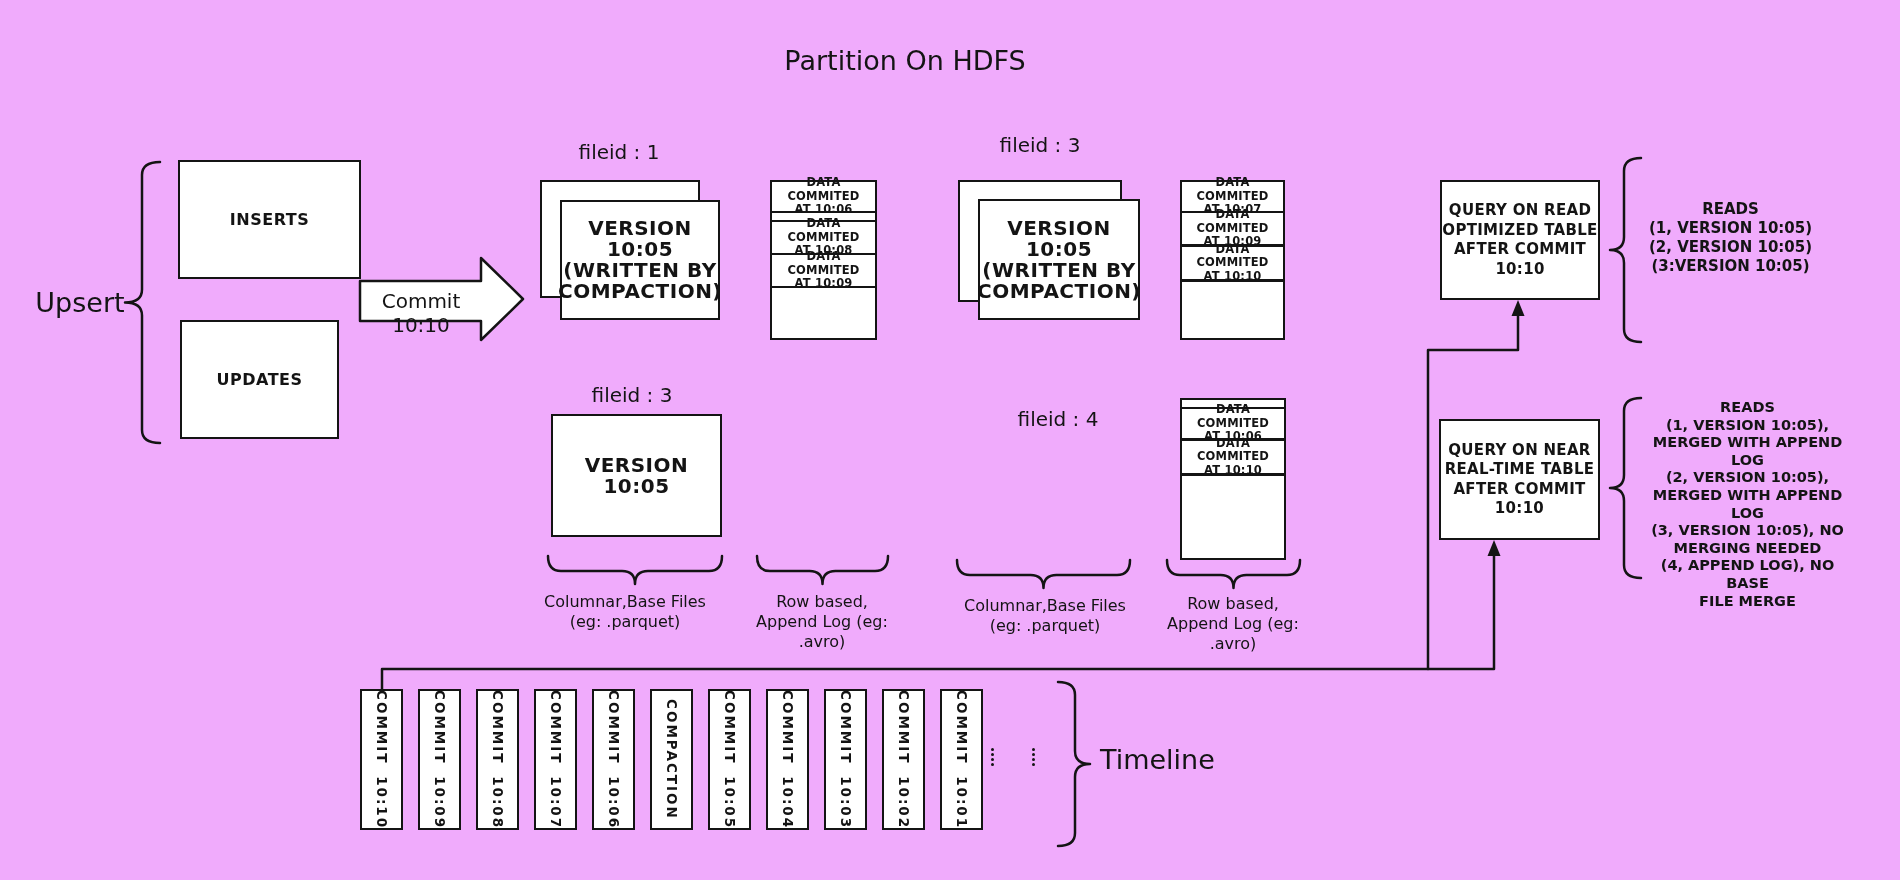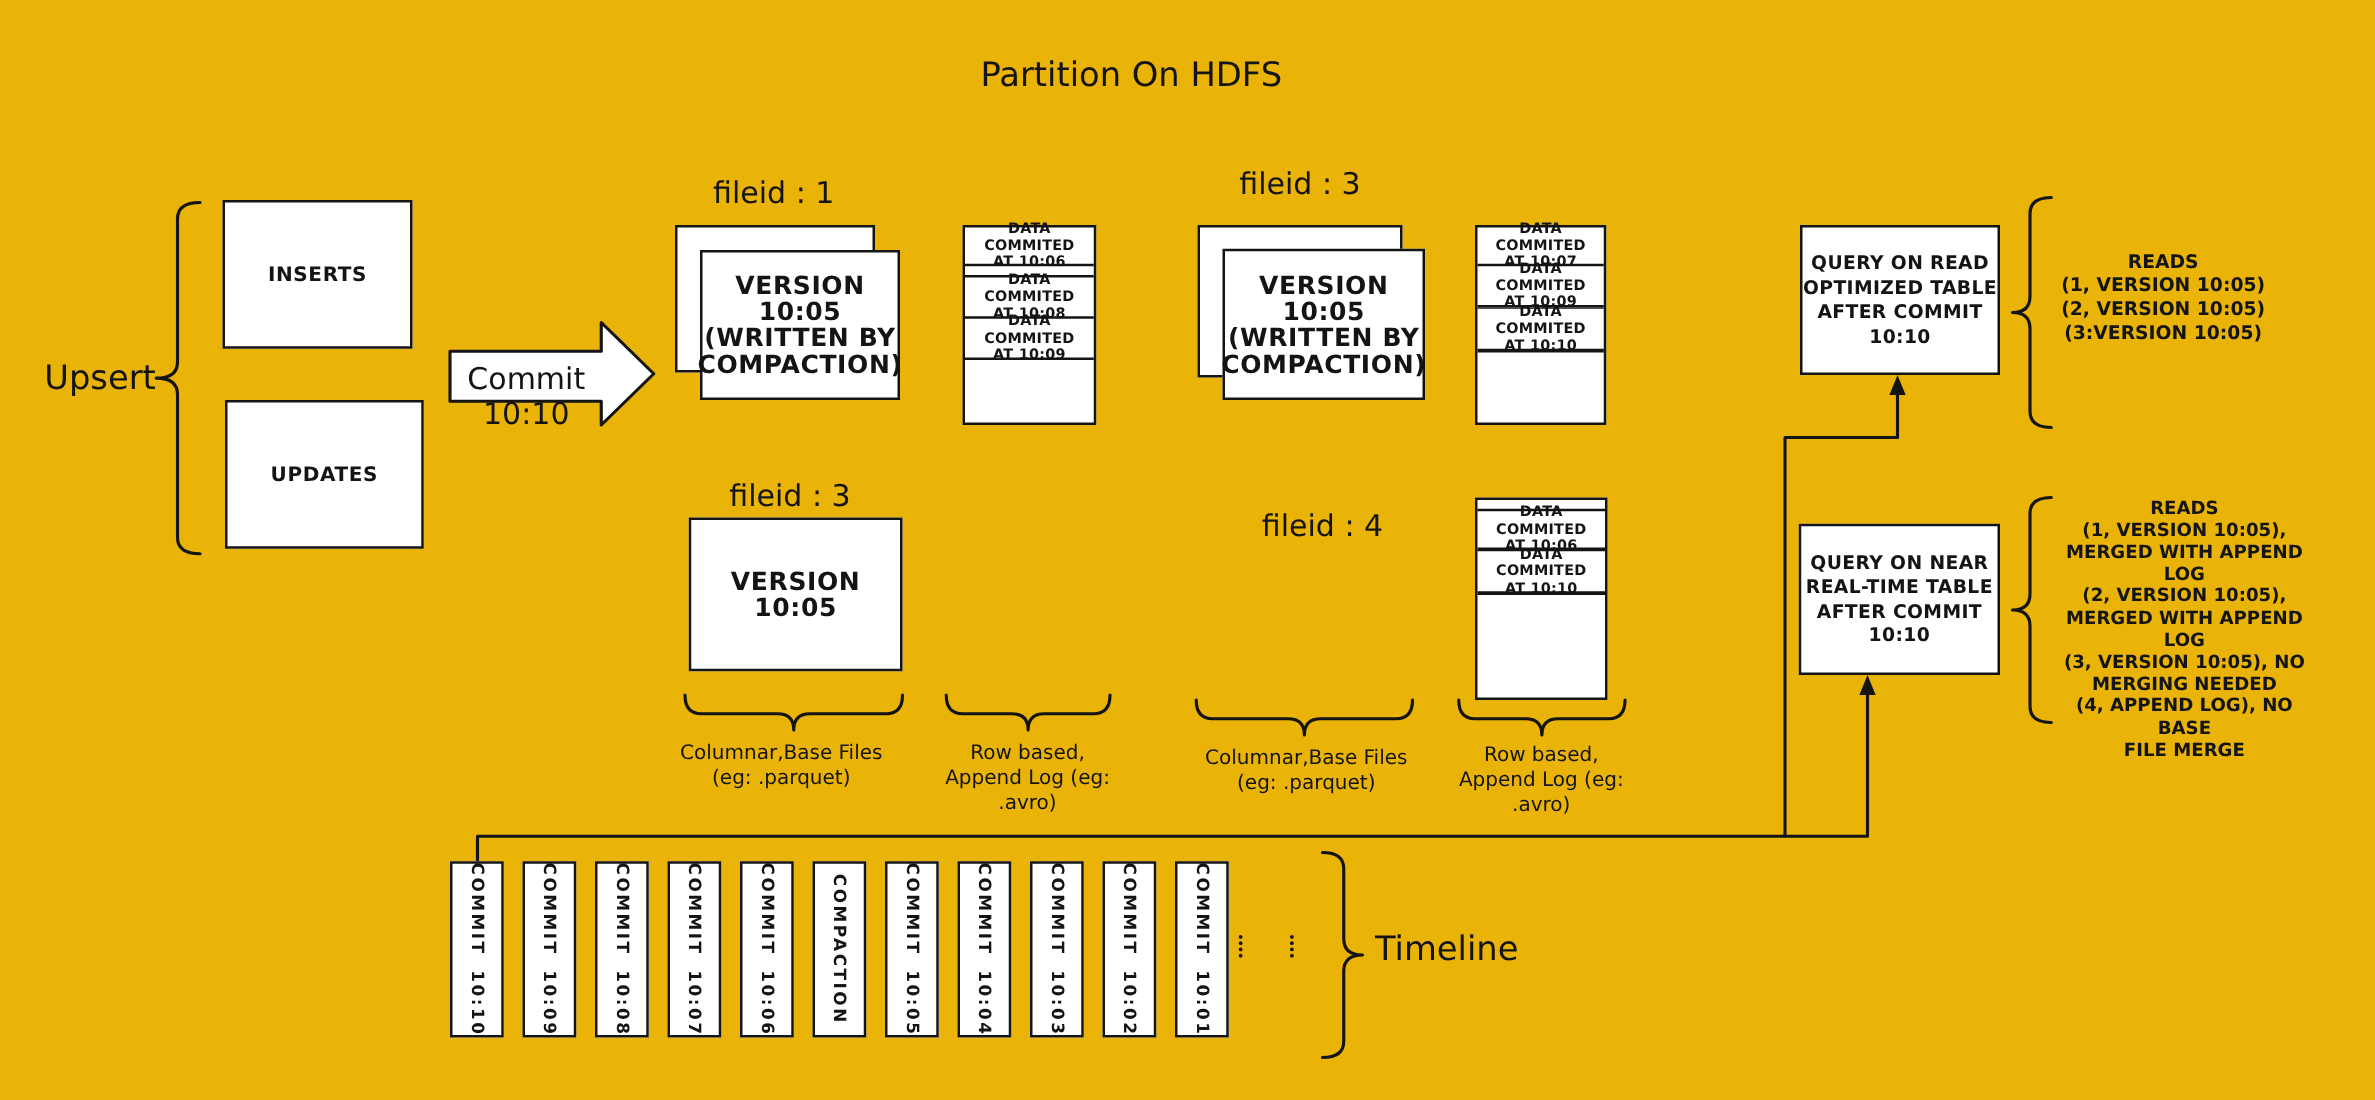--- a/index.html
+++ b/index.html
@@ -1,25 +1,25 @@
 <!DOCTYPE html>
 <html><head>
 <meta charset="utf-8">
 <style>
   html,body{margin:0;padding:0;background:#fff;}
-  #stage{position:relative;width:1900px;height:880px;background:#eab308;overflow:hidden;
+  #stage{position:relative;width:1900px;height:880px;background:#f0abfc;overflow:hidden;
          font-family:"DejaVu Sans","Liberation Sans",sans-serif;color:#141414;}
   #lines{position:absolute;left:0;top:0;pointer-events:none;}
   .abs{position:absolute;box-sizing:border-box;}
   .box{position:absolute;box-sizing:border-box;border:2.5px solid #141414;background:#fff;
        display:flex;align-items:center;justify-content:center;text-align:center;
        white-space:pre-line;}
   .caps{font-weight:bold;letter-spacing:.5px;}
   .lbl{position:absolute;box-sizing:border-box;text-align:center;white-space:pre-line;}
-  .handlbl{font-size:24px;}
+  .handlbl{font-size:20px;}
   .bigtxt{font-size:27px;}
   .verbox{font-size:20px;font-weight:bold;line-height:21px;letter-spacing:.5px;}
   .qbox{font-size:15px;font-weight:bold;line-height:19.5px;letter-spacing:.3px;}
   .reads{font-weight:bold;text-align:center;}
   .logbox{position:absolute;box-sizing:border-box;border:2.5px solid #141414;background:#fff;
           display:flex;flex-direction:column;}
   .logrow{box-sizing:border-box;border-bottom:2.5px solid #141414;flex:0 0 auto;
           display:flex;align-items:center;justify-content:center;text-align:center;
           font-size:11.5px;font-weight:bold;line-height:1.18;white-space:pre-line;letter-spacing:.2px;}
   .logrow.thin{padding:0;}
@@ -65,21 +65,21 @@
 
     <polygon points="360,281 481,281 481,258 523,299 481,340 481,321 360,321" fill="#ffffff" stroke="#141414" stroke-width="2.5" stroke-linejoin="round"></polygon>
 
     <polygon points="1518,300 1511.5,316 1524.5,316" fill="#141414"></polygon>
     <polygon points="1494,540 1487.5,556 1500.5,556" fill="#141414"></polygon>
   </svg>
 
   <div class="lbl bigtxt abs" style="left:700px;top:45px;width:410px;">Partition On HDFS</div>
 
   <div class="lbl bigtxt abs" style="left:30px;top:287px;width:100px;">Upsert</div>
-  <div class="box caps" style="left:178px;top:160px;width:152px;height:119px;font-size:16px;">INSERTS</div>
+  <div class="box caps" style="left:178px;top:160px;width:183px;height:119px;font-size:16px;">INSERTS</div>
   <div class="box caps" style="left:180px;top:320px;width:159px;height:119px;font-size:16px;">UPDATES</div>
   <div class="lbl handlbl" style="left:362px;top:289px;width:118px;">Commit 10:10</div>
 
   <div class="lbl handlbl" style="left:539px;top:140px;width:160px;">fileid : 1</div>
   <div class="box" style="left:540px;top:180px;width:160px;height:118px;"></div>
   <div class="box verbox" style="left:560px;top:200px;width:160px;height:120px;">VERSION 10:05
 (WRITTEN BY
 COMPACTION)</div>
 
   <div class="logbox" style="left:770px;top:180px;width:107px;height:160px;">

